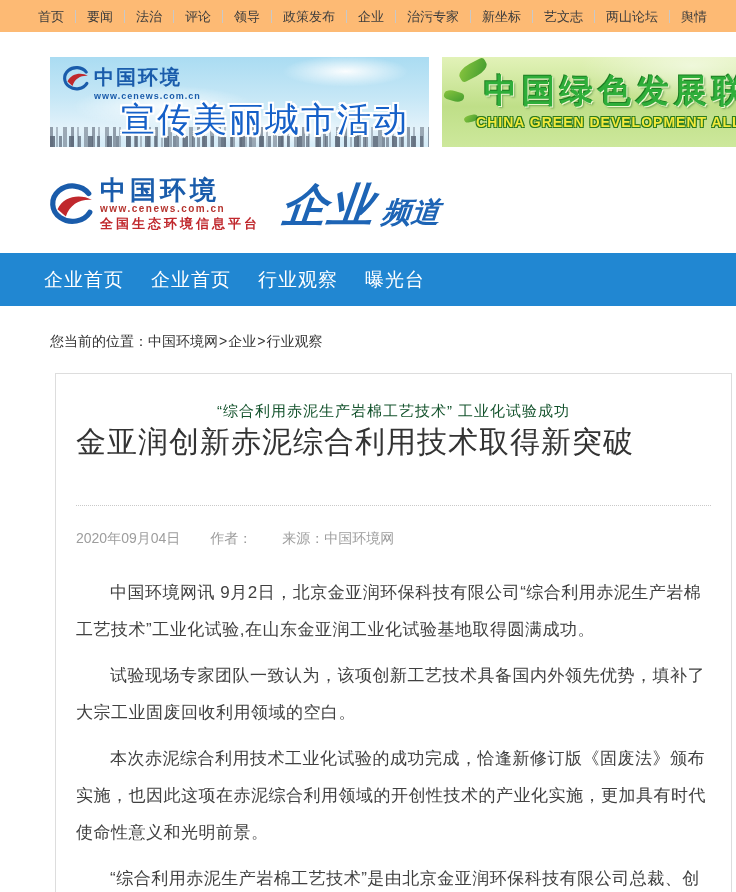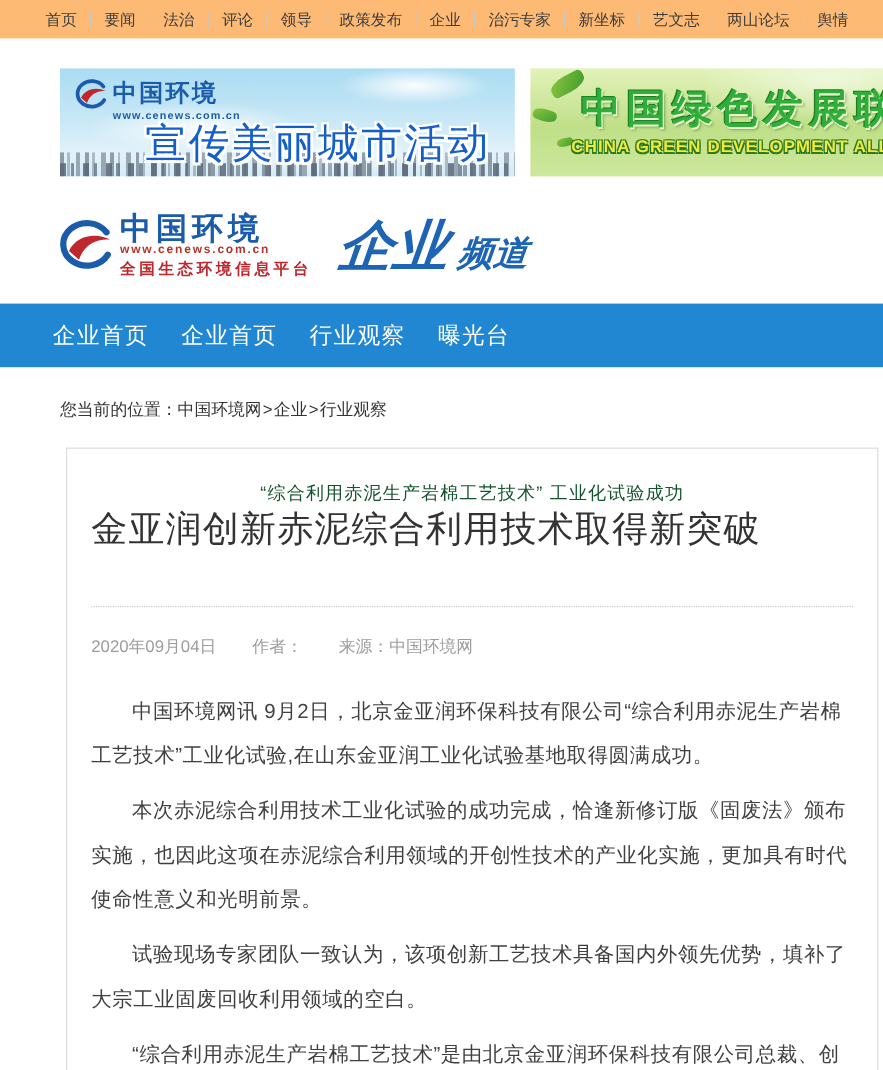--- a/index.html
+++ b/index.html
@@ -163,17 +163,17 @@
 
 <section class="card">
   <h3 class="art-subtitle">“综合利用赤泥生产岩棉工艺技术” 工业化试验成功</h3>
   <h1 class="art-title">金亚润创新赤泥综合利用技术取得新突破</h1>
   <hr class="art-sep">
   <div class="art-meta">
     <span>2020年09月04日</span><span>作者：</span><span>来源：中国环境网</span>
   </div>
   <div class="art-body">
     <p>中国环境网讯 9月2日，北京金亚润环保科技有限公司“综合利用赤泥生产岩棉工艺技术”工业化试验,在山东金亚润工业化试验基地取得圆满成功。</p>
+    <p>试验现场专家团队一致认为，该项创新工艺技术具备国内外领先优势，填补了大宗工业固废回收利用领域的空白。</p>
     <p>本次赤泥综合利用技术工业化试验的成功完成，恰逢新修订版《固废法》颁布实施，也因此这项在赤泥综合利用领域的开创性技术的产业化实施，更加具有时代使命性意义和光明前景。</p>
-    <p>试验现场专家团队一致认为，该项创新工艺技术具备国内外领先优势，填补了大宗工业固废回收利用领域的空白。</p>
     <p>“综合利用赤泥生产岩棉工艺技术”是由北京金亚润环保科技有限公司总裁、创研</p>
   </div>
 </section>
 
 </body></html>

